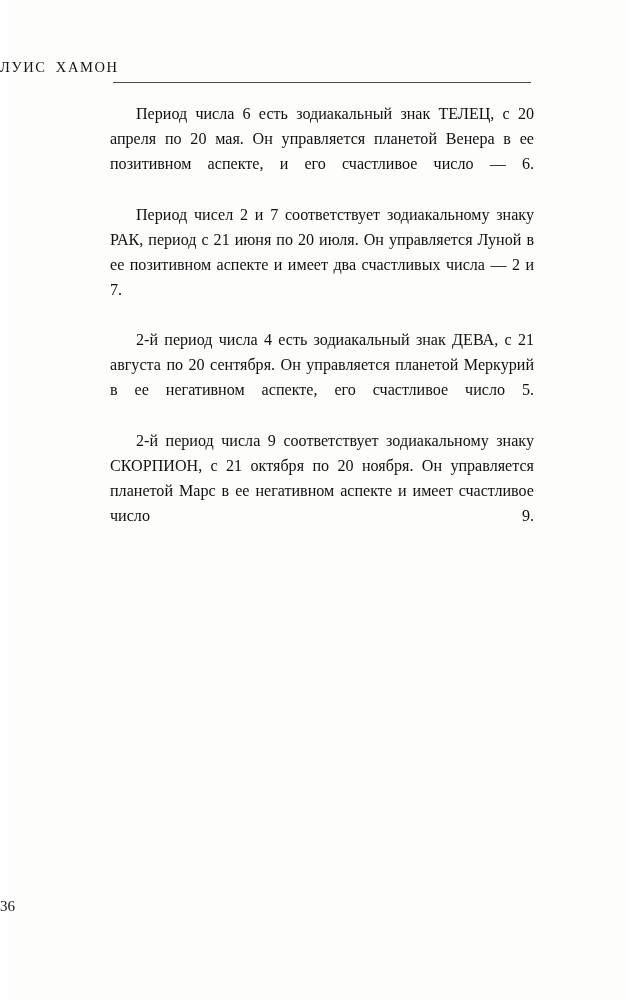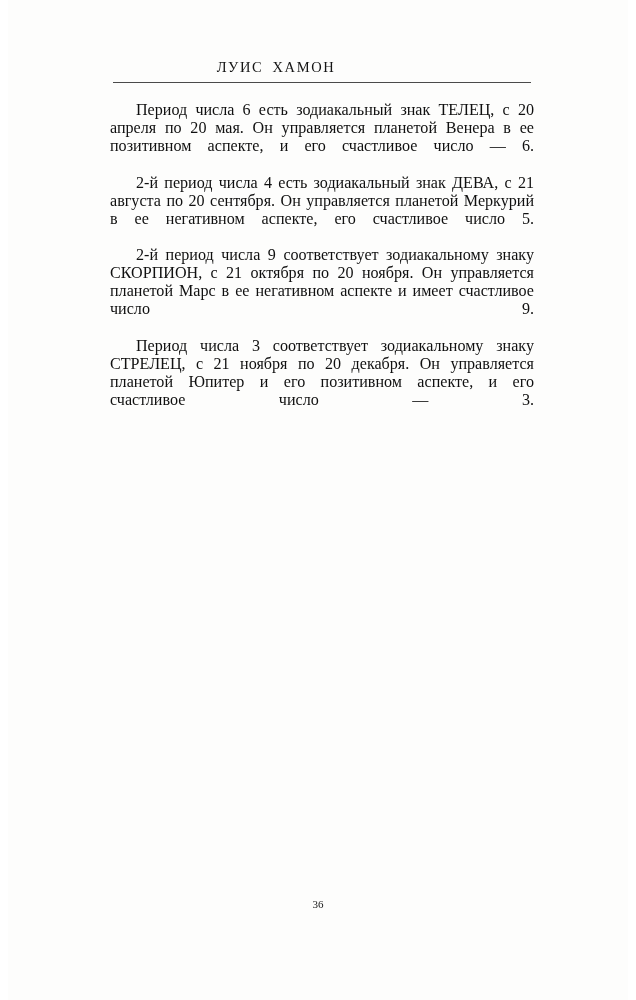--- a/index.html
+++ b/index.html
@@ -21,21 +21,21 @@
     height: 1000px;
     background: #fdfdfc;
   }
 
   
   .header {
     position: absolute;
     left: 0;
     top: 58px;
     width: 552px;
-    text-align: center;
+    text-align: left;
   }
   .header-title {
     display: inline-block;
     font-size: 14.5px;
     letter-spacing: 1.6px;
     word-spacing: 4px;
     color: #151515;
     font-family: "Liberation Serif", "DejaVu Serif", serif;
   }
   .header-rule {
@@ -55,21 +55,21 @@
     top: 101px;
     width: 424px;
   }
 
   p.para {
     margin: 0 0 0.5px 0;
     padding: 0;
     text-align: justify;
     text-indent: 26px;
     font-size: 16.1px;
-    line-height: 18px;
+    line-height: 25px;
     color: #101010;
     -webkit-hyphens: none;
     hyphens: none;
     word-spacing: 0.2px;
   }
   p.para:last-child {
     margin-bottom: 0;
   }
 
   
@@ -78,22 +78,21 @@
     display: inline-block;
     width: 100%;
   }
 
   
   .folio {
     position: absolute;
     left: 0;
     top: 898px;
     width: 636px;
-    text-align: center;
-    font-size: 11px;
+    font-size: 15px;
     color: #161616;
   }
 
   
   .scan-edge-left {
     position: absolute;
     left: 0;
     top: 0;
     width: 8px;
     height: 1000px;
@@ -116,20 +115,20 @@
   <div class="scan-edge-left"></div>
   <div class="scan-edge-right"></div>
 
   <div class="header">
     <span class="header-title">ЛУИС ХАМОН</span>
   </div>
   <div class="header-rule"></div>
 
   <div class="textblock">
     <p class="para">Период числа 6 есть зодиакальный знак ТЕЛЕЦ, с 20 апреля по 20 мая. Он управляется планетой Венера в ее позитивном аспекте, и его счастливое число — 6.</p>
+    <p class="para">Период чисел 2 и 7 соответствует зодиакальному знаку РАК, период с 21 июня по 20 июля. Он управляется Луной в ее позитивном аспекте и имеет два счастливых числа — 2 и 7.</p>
     <p class="para">2-й период числа 4 есть зодиакальный знак ДЕВА, с 21 августа по 20 сентября. Он управляется планетой Меркурий в ее негативном аспекте, его счастливое число 5.</p>
     <p class="para">2-й период числа 9 соответствует зодиакальному знаку СКОРПИОН, с 21 октября по 20 ноября. Он управляется планетой Марс в ее негативном аспекте и имеет счастливое число 9.</p>
-    <p class="para">Период числа 3 соответствует зодиакальному знаку СТРЕЛЕЦ, с 21 ноября по 20 декабря. Он управляется планетой Юпитер и его позитивном аспекте, и его счастливое число — 3.</p>
   </div>
 
   <div class="folio">36</div>
 
 </div>
 
 </body></html>

